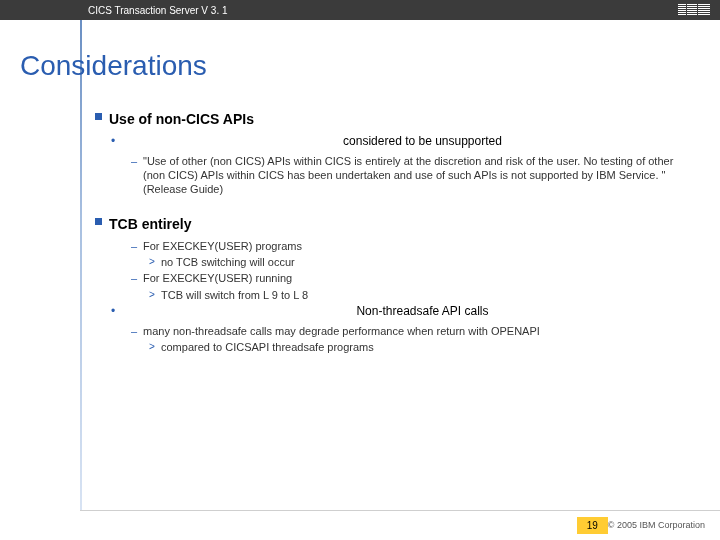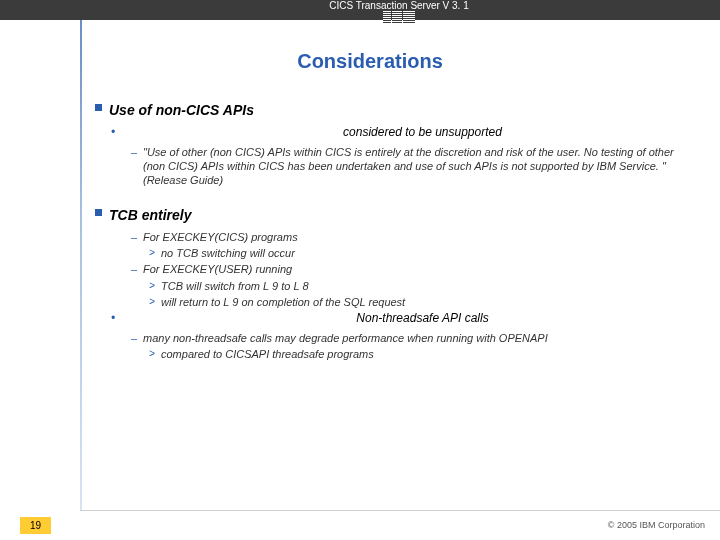--- a/index.html
+++ b/index.html
@@ -11,21 +11,20 @@
     position: relative;
     overflow: hidden;
   }
   .header-bar {
     height: 20px;
     background: #3b3b3b;
     display: flex;
     align-items: center;
     justify-content: space-between;
     padding: 0 10px 0 88px;
-    flex-direction: column;
   }
   .header-title {
     color: #fff;
     font-size: 10px;
   }
   .ibm-logo {
     display: flex;
     gap: 1px;
     align-items: center;
   }
@@ -50,32 +49,30 @@
     background: linear-gradient(to bottom, #6a8fc3 0%, #a7bfe0 40%, #d8e3f3 100%);
   }
   .content {
     position: absolute;
     left: 0;
     right: 0;
     top: 50px;
     padding-left: 20px;
   }
   .slide-title {
-    font-size: 20px;
-    color: #2a5db0;
-    font-weight: bold;
+    font-size: 28px;
+    color: #2a5db0;
+    font-weight: normal;
     margin-bottom: 28px;
-    text-align: center;
   }
   .body {
     padding-left: 75px;
     font-size: 12px;
     color: #000;
     line-height: 1.3;
-    font-style: italic;
   }
   .sec {
     margin-bottom: 18px;
   }
   .sec-head {
     font-weight: bold;
     font-size: 14px;
     margin-bottom: 6px;
     position: relative;
     padding-left: 14px;
@@ -134,21 +131,21 @@
     padding-right: 30px;
   }
   .footer {
     position: absolute;
     bottom: 0;
     left: 0;
     right: 0;
     height: 30px;
     display: flex;
     align-items: center;
-    justify-content: space-between;
+    justify-content: flex-end;
     padding: 0 15px 0 20px;
   }
   .footer-rule {
     position: absolute;
     top: 0;
     left: 80px;
     right: 0;
     height: 1px;
     background: #cfcfcf;
   }
@@ -184,28 +181,27 @@
 
     <div class="sec">
       <div class="sec-head">Use of non-CICS APIs</div>
       <div class="lvl1">considered to be unsupported</div>
       <div class="lvl2 quote">"Use of other (non CICS) APIs within CICS is entirely at the discretion and risk of the user. No testing of other (non CICS) APIs within CICS has been undertaken and use of such APIs is not supported by IBM Service. " (Release Guide)</div>
     </div>
 
     <div class="sec">
       <div class="sec-head">TCB entirely</div>
 
-      <div class="lvl2">For EXECKEY(CICS) programs</div>
+      <div class="lvl2">For EXECKEY(USER) programs</div>
       <div class="lvl3">no TCB switching will occur</div>
       <div class="lvl2">For EXECKEY(USER) running</div>
       <div class="lvl3">TCB will switch from L 9 to L 8</div>
-      <div class="lvl3">will return to L 9 on completion of the SQL request</div>
 
       <div class="lvl1">Non-threadsafe API calls</div>
-      <div class="lvl2">many non-threadsafe calls may degrade performance when running with OPENAPI</div>
+      <div class="lvl2">many non-threadsafe calls may degrade performance when return with OPENAPI</div>
       <div class="lvl3">compared to CICSAPI threadsafe programs</div>
     </div>
 
   </div>
 </div>
 
 <div class="footer">
   <div class="footer-rule"></div>
   <span class="page-num">19</span>
   <span class="copyright">© 2005 IBM Corporation</span>

